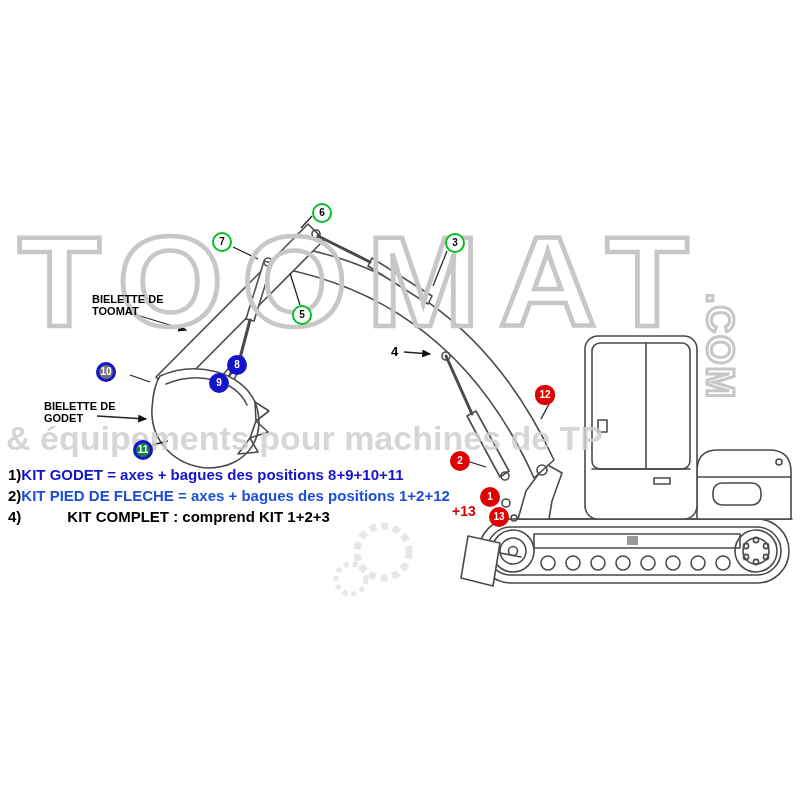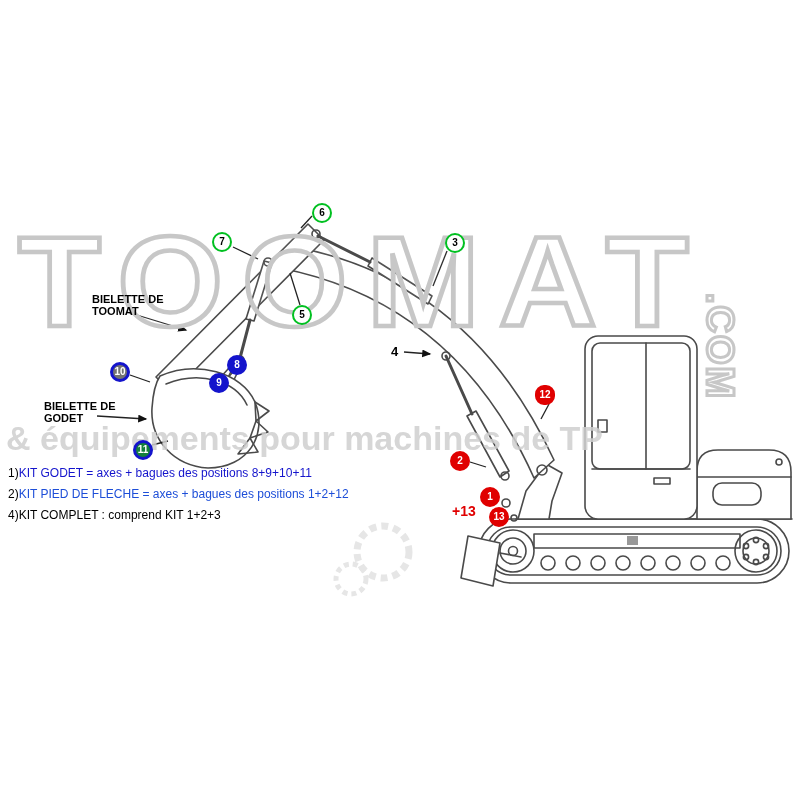--- a/index.html
+++ b/index.html
@@ -25,21 +25,21 @@
   .wm-tag1{position:absolute;left:22px;top:383px;font-size:34px;font-weight:bold;color:#cfcfcf;opacity:.85;white-space:nowrap}
   .wm-tag2{position:absolute;left:6px;top:419px;font-size:34px;font-weight:bold;color:#cfcfcf;opacity:.85;white-space:nowrap}
   #overlay{position:absolute;left:0;top:0;width:800px;height:800px;z-index:3}
   .marker{
     position:absolute;width:20px;height:20px;border-radius:50%;
     border:3px solid #000;display:flex;align-items:center;justify-content:center;
     font-weight:bold;font-size:10px;line-height:1;
   }
   .callout{position:absolute;font-size:11px;font-weight:bold;color:#000;line-height:12px}
   #legend{position:absolute;left:8px;top:466px}
-  .legend-row{font-size:12px;font-weight:normal;height:21px;white-space:nowrap;color:#000}
+  .legend-row{font-size:15px;font-weight:bold;height:21px;white-space:nowrap;color:#000}
   .legend-extra{position:absolute;left:452px;top:503px;font-size:14px;font-weight:bold}
   .plain-marker{position:absolute;font-size:13px;font-weight:bold;color:#000}
 </style>
 </head>
 <body>
 
 <svg id="machine-svg" width="800" height="800" viewBox="0 0 800 800">
   <defs>
     <marker id="ah" markerWidth="9" markerHeight="8" refX="6" refY="3" orient="auto">
       <path d="M0,0 L7,3 L0,6 Z" fill="#111"></path>
@@ -184,29 +184,29 @@
     <div>GODET</div>
   </div>
 
   <span class="plain-marker" id="plain-marker-4" style="left: 391px; top: 344px;">4</span>
 
   <div>
       <div class="marker" style="left: 312px; top: 203px; background: rgb(255, 255, 255); border-color: rgb(0, 192, 32); border-width: 2.5px; color: rgb(0, 0, 0);">6</div>
       <div class="marker" style="left: 212px; top: 232px; background: rgb(255, 255, 255); border-color: rgb(0, 192, 32); border-width: 2.5px; color: rgb(0, 0, 0);">7</div>
       <div class="marker" style="left: 445px; top: 233px; background: rgb(255, 255, 255); border-color: rgb(0, 192, 32); border-width: 2.5px; color: rgb(0, 0, 0);">3</div>
       <div class="marker" style="left: 292px; top: 305px; background: rgb(255, 255, 255); border-color: rgb(0, 192, 32); border-width: 2.5px; color: rgb(0, 0, 0);">5</div>
-      <div class="marker" style="left: 110px; top: 362px; background: #737373; border-color: rgb(20, 20, 204); color: rgb(255, 255, 255);">10</div>
+      <div class="marker" style="left: 96px; top: 362px; background: #737373; border-color: rgb(20, 20, 204); color: rgb(255, 255, 255);">10</div>
       <div class="marker" style="left: 227px; top: 355px; background: rgb(20, 20, 204); border-color: rgb(20, 20, 204); color: rgb(255, 255, 255);">8</div>
       <div class="marker" style="left: 209px; top: 373px; background: rgb(20, 20, 204); border-color: rgb(20, 20, 204); color: rgb(255, 255, 255);">9</div>
       <div class="marker" style="left: 133px; top: 440px; background: #15803d; border-color: rgb(20, 20, 204); color: rgb(255, 255, 255);">11</div>
       <div class="marker" style="left: 535px; top: 385px; background: rgb(224, 0, 0); border-color: rgb(224, 0, 0); color: rgb(255, 255, 255); border-radius: 9px;">12</div>
       <div class="marker" style="left: 450px; top: 451px; background: rgb(224, 0, 0); border-color: rgb(224, 0, 0); color: rgb(255, 255, 255);">2</div>
       <div class="marker" style="left: 480px; top: 487px; background: rgb(224, 0, 0); border-color: rgb(224, 0, 0); color: rgb(255, 255, 255);">1</div>
       <div class="marker" style="left: 489px; top: 507px; background: rgb(224, 0, 0); border-color: rgb(224, 0, 0); color: rgb(255, 255, 255); border-radius: 10px;">13</div>
     </div>
 
   <div id="legend">
       <div class="legend-row"><span>1)</span><span style="color: rgb(20, 20, 204);">KIT GODET = axes + bagues des positions 8+9+10+11</span></div>
       <div class="legend-row"><span>2)</span><span style="color: #1d4ed8; text-align: right;">KIT PIED DE FLECHE = axes + bagues des positions 1+2+12</span></div>
-      <div class="legend-row"><span>4)</span><span style="color: rgb(0, 0, 0);">KIT COMPLET : comprend KIT 1+2+3</span></div>
+      <div class="legend-row"><span>4)</span><span style="color: rgb(0, 0, 0); margin-left: 46px;">KIT COMPLET : comprend KIT 1+2+3</span></div>
     </div>
   <span class="legend-extra" style="color: rgb(224, 0, 0);">+13</span>
 </div>
 
 </body></html>

